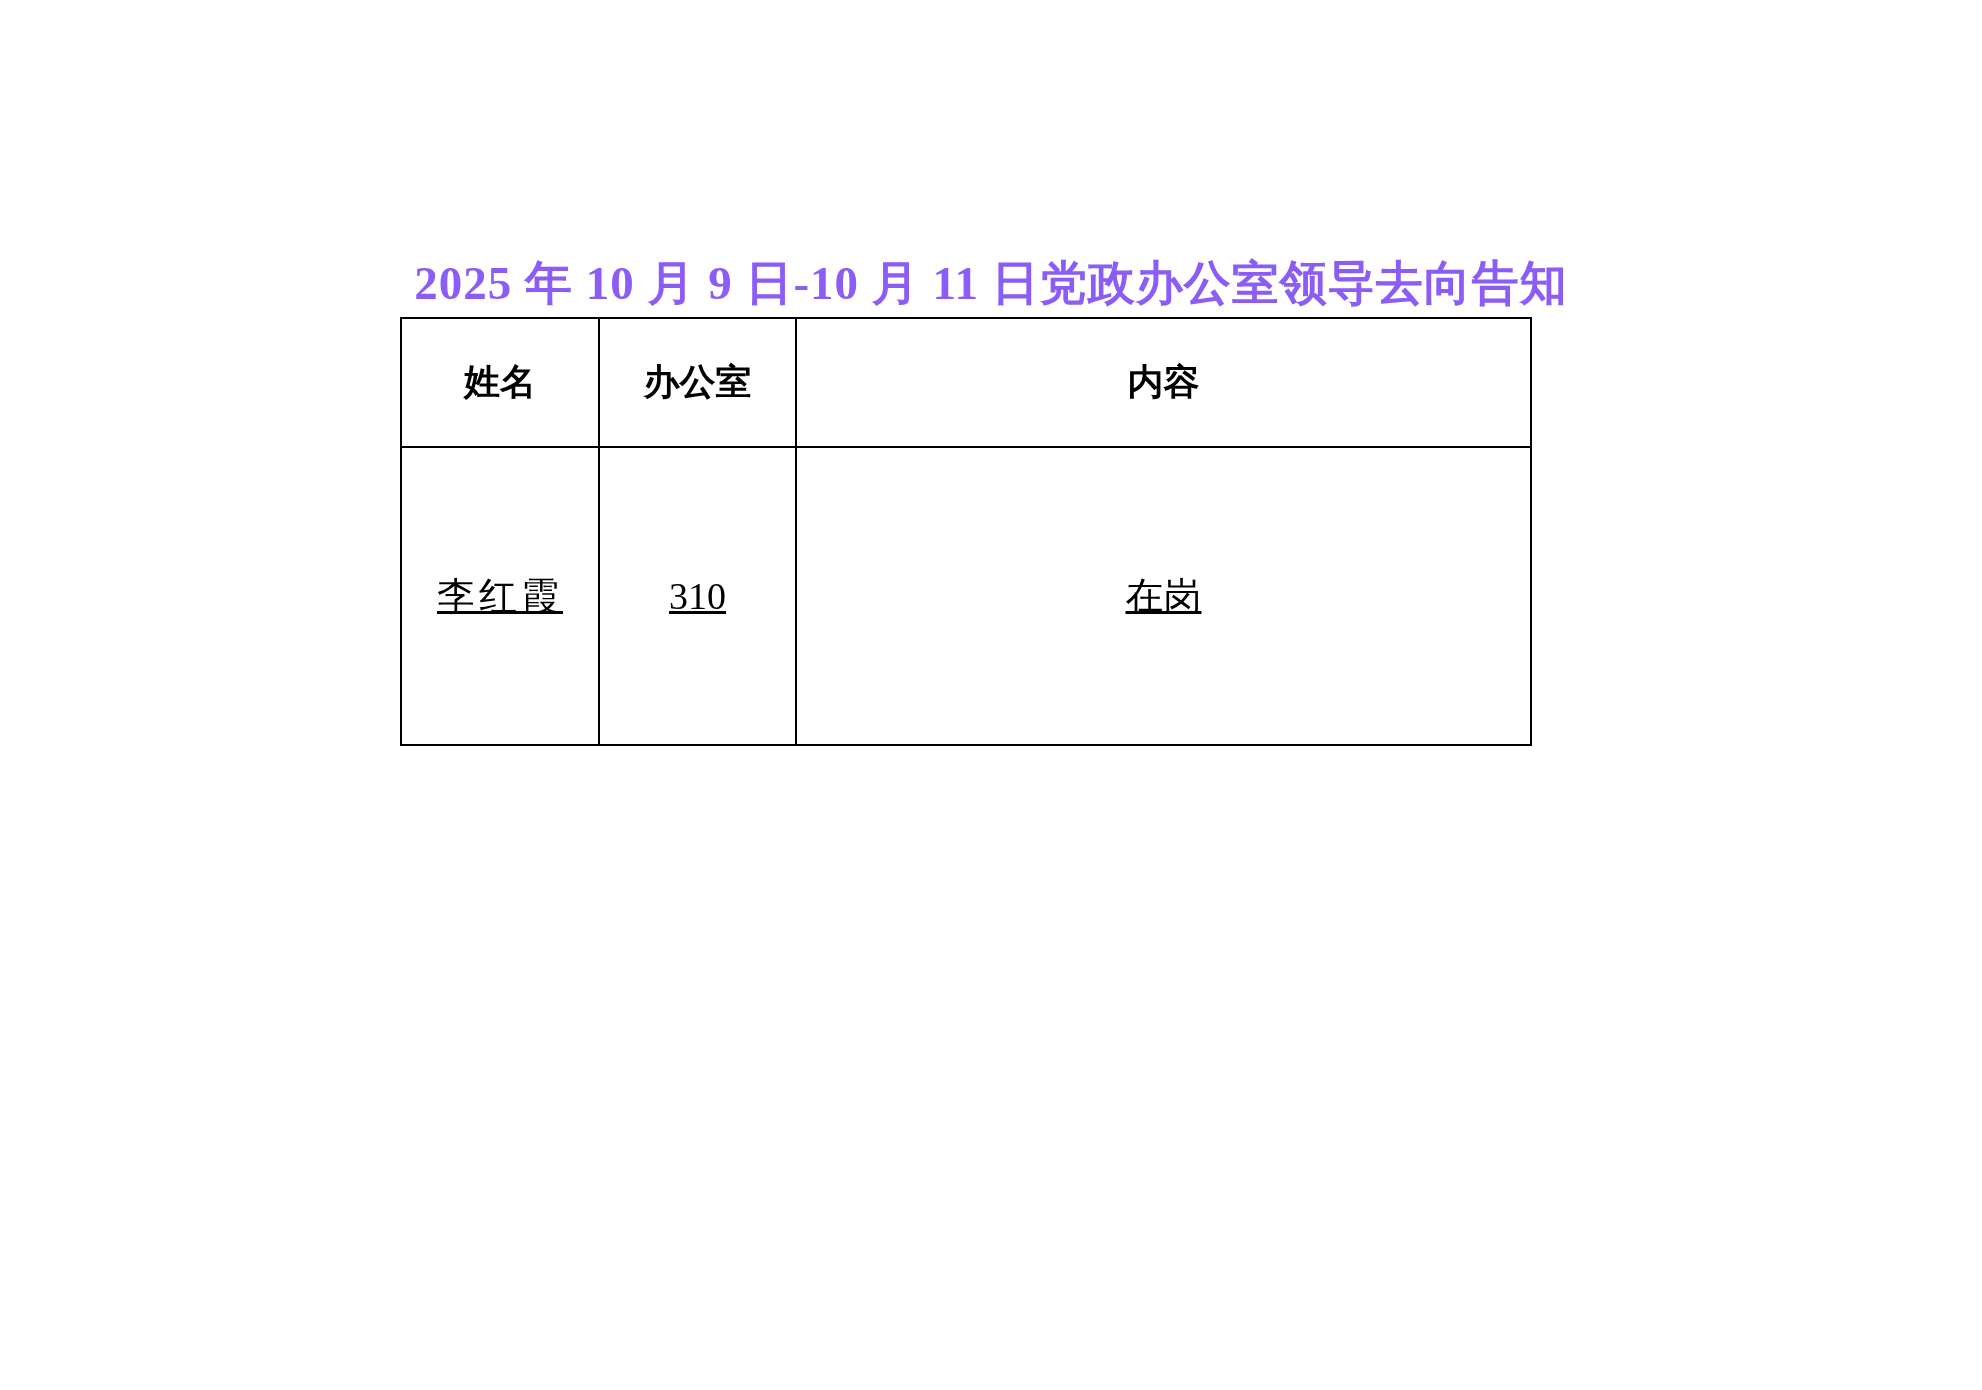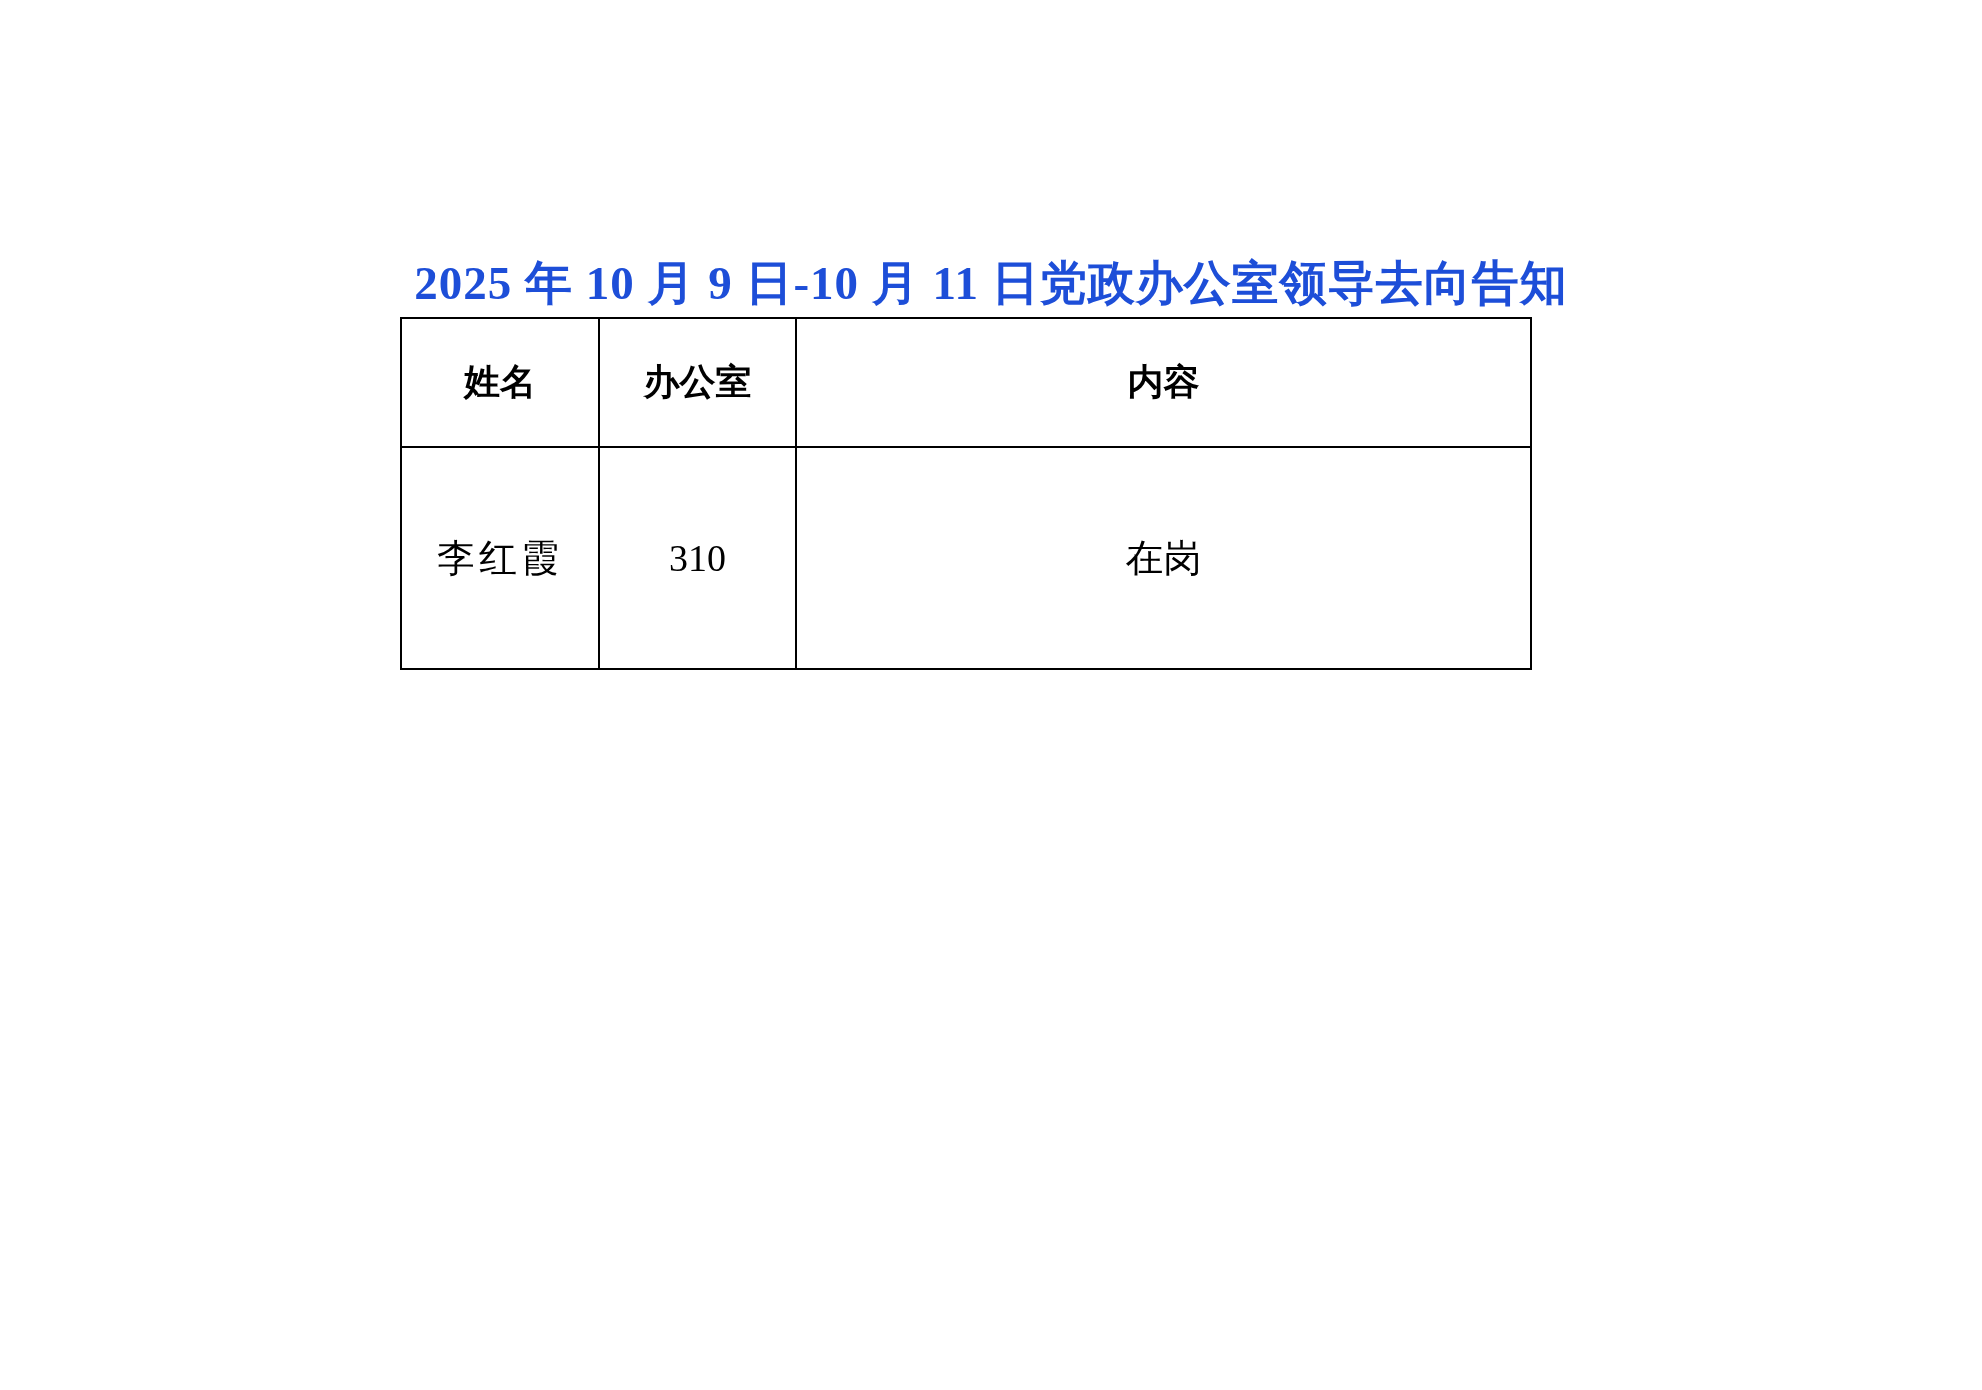--- a/index.html
+++ b/index.html
@@ -24,21 +24,21 @@
     position: absolute;
     top: 252px;
     left: 0;
     width: 100%;
     margin: 0;
     text-align: center;
     font-size: 47px;
     font-weight: bold;
     letter-spacing: 1px;
     white-space: nowrap;
-    color: #1d4ed8;
+    color: #8b5cf6;
   }
   table.roster {
     position: absolute;
     left: 400px;
     top: 317px;
     width: 1130px;
     border-collapse: collapse;
     table-layout: fixed;
   }
   table.roster th,
@@ -52,21 +52,21 @@
   table.roster th {
     font-size: 36px;
     font-weight: bold;
   }
   table.roster td {
     font-size: 38px;
     font-weight: normal;
   }
   tr.header-row { height: 129px; }
   tr.data-row-1 { height: 237px; }
-  tr.data-row-2 { height: 222px; }
+  tr.data-row-2 { height: 298px; text-decoration: underline; }
   tr.data-row-3 { height: 237px; }
   td.name-cell { letter-spacing: 4px; }
 </style>
 </head>
 <body>
 
 <div class="page">
 
   <h1 class="doc-title">2025 年 10 月 9 日-10 月 11 日党政办公室领导去向告知</h1>
 

